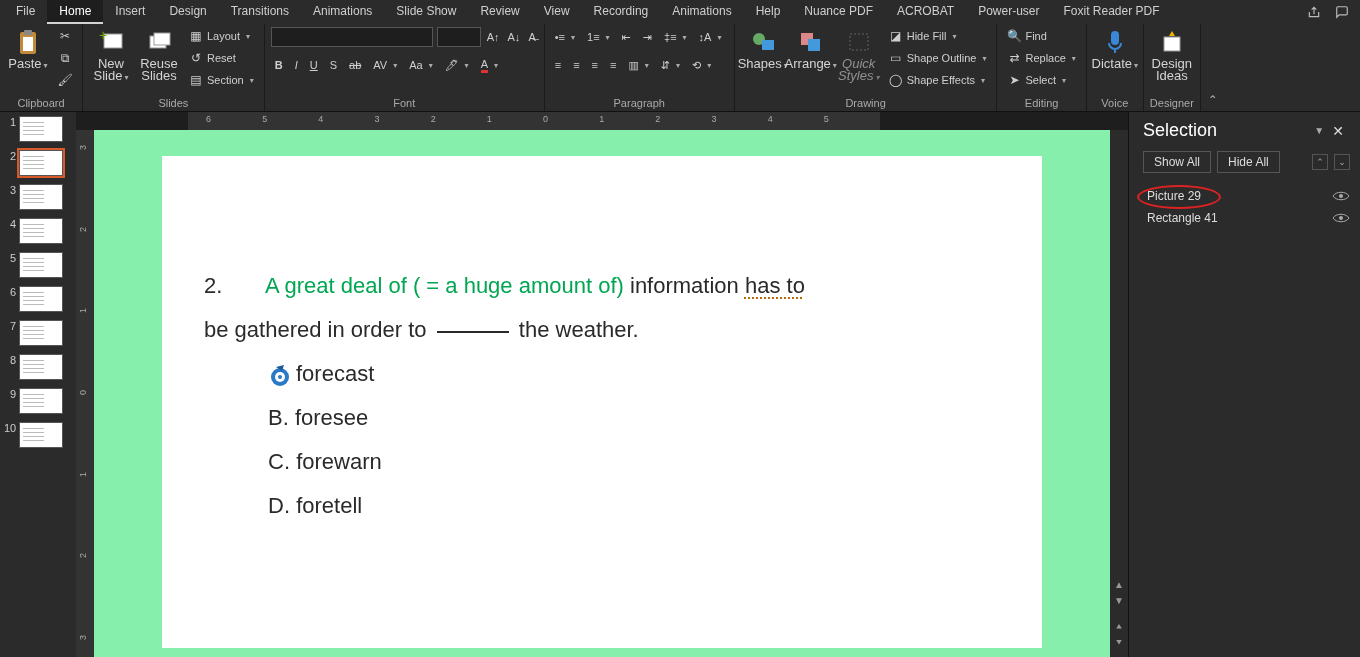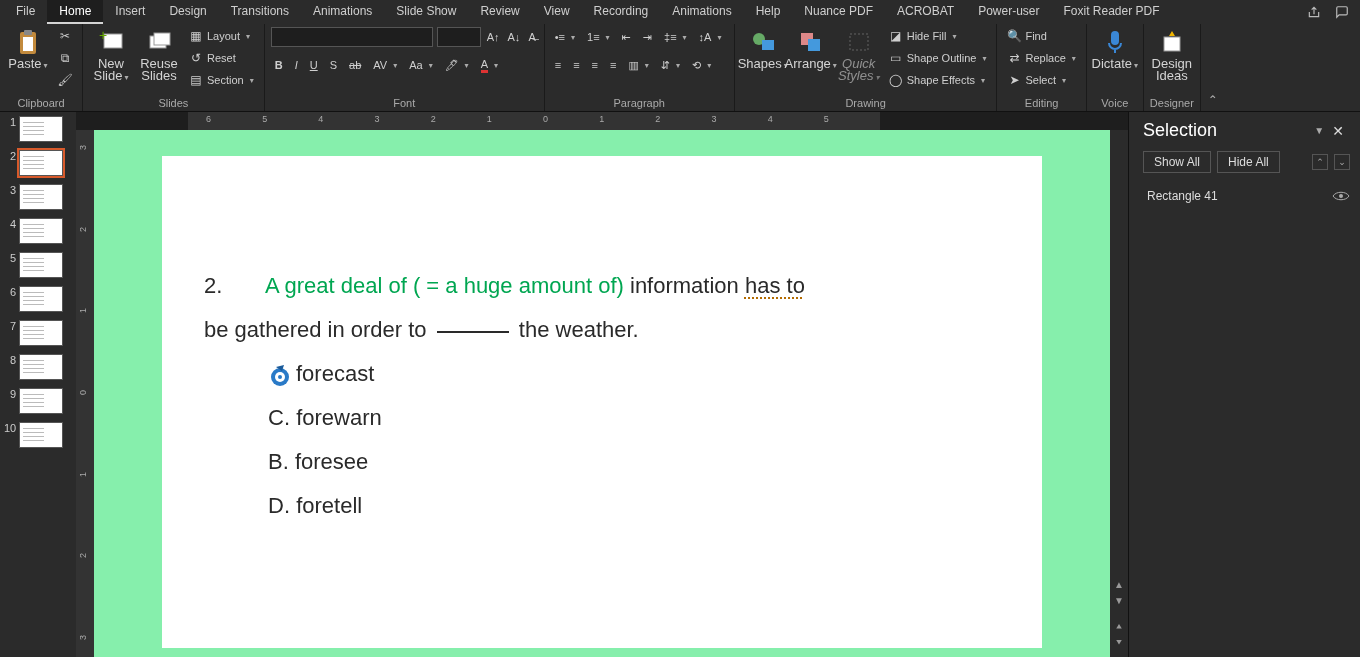--- a/index.html
+++ b/index.html
@@ -460,22 +460,22 @@
             <span class="qnum">2.</span>
             <span class="green">A great deal of ( = a huge amount of)</span><span> information </span><span class="under">has to</span><br>
             <span>be gathered in order to </span><span class="blank"></span><span> the weather.</span>
             <div id="options">
                 <div class="opt"><span class="bullet-ic"><svg width="24" height="24">
                       <circle cx="12" cy="14" r="9" fill="#2a7ac7"></circle>
                       <circle cx="12" cy="14" r="5" fill="#fff"></circle>
                       <circle cx="12" cy="14" r="2" fill="#2a7ac7"></circle>
                       <path d="M8 4 L16 2 L14 8 Z" fill="#1a5a9a"></path>
                     </svg></span><span>forecast</span></div>
+                <div class="opt"><span>B. </span><span>foresee</span></div>
                 <div class="opt"><span>C. </span><span>forewarn</span></div>
-                <div class="opt"><span>B. </span><span>foresee</span></div>
                 <div class="opt"><span>D. </span><span>foretell</span></div>
               </div>
           </div>
         </div>
       </div>
       <div class="stage-scroll">
         <div class="sbtn">▲</div>
         <div class="sbtn">▼</div>
         <div style="height:8px;"></div>
         <div class="sbtn">⯅</div>
@@ -493,20 +493,29 @@
       </div>
     </div>
     <div class="sp-buttons">
       <div class="sp-btn">Show All</div>
       <div class="sp-btn">Hide All</div>
       <div style="flex:1;"></div>
       <div class="sp-arrow">⌃</div>
       <div class="sp-arrow">⌄</div>
     </div>
     <div class="sp-list" id="sp-list">
+        <div class="sp-item circled">
+          <span class="lbl">Picture 29</span>
+          <span class="eye">
+            <svg width="18" height="12" viewBox="0 0 18 12">
+              <path d="M1 6c3-5 13-5 16 0-3 5-13 5-16 0z" fill="none" stroke="#aaa"></path>
+              <circle cx="9" cy="6" r="2" fill="#aaa"></circle>
+            </svg>
+          </span>
+        </div>
         <div class="sp-item">
           <span class="lbl">Rectangle 41</span>
           <span class="eye">
             <svg width="18" height="12" viewBox="0 0 18 12">
               <path d="M1 6c3-5 13-5 16 0-3 5-13 5-16 0z" fill="none" stroke="#aaa"></path>
               <circle cx="9" cy="6" r="2" fill="#aaa"></circle>
             </svg>
           </span>
         </div>
       </div>

